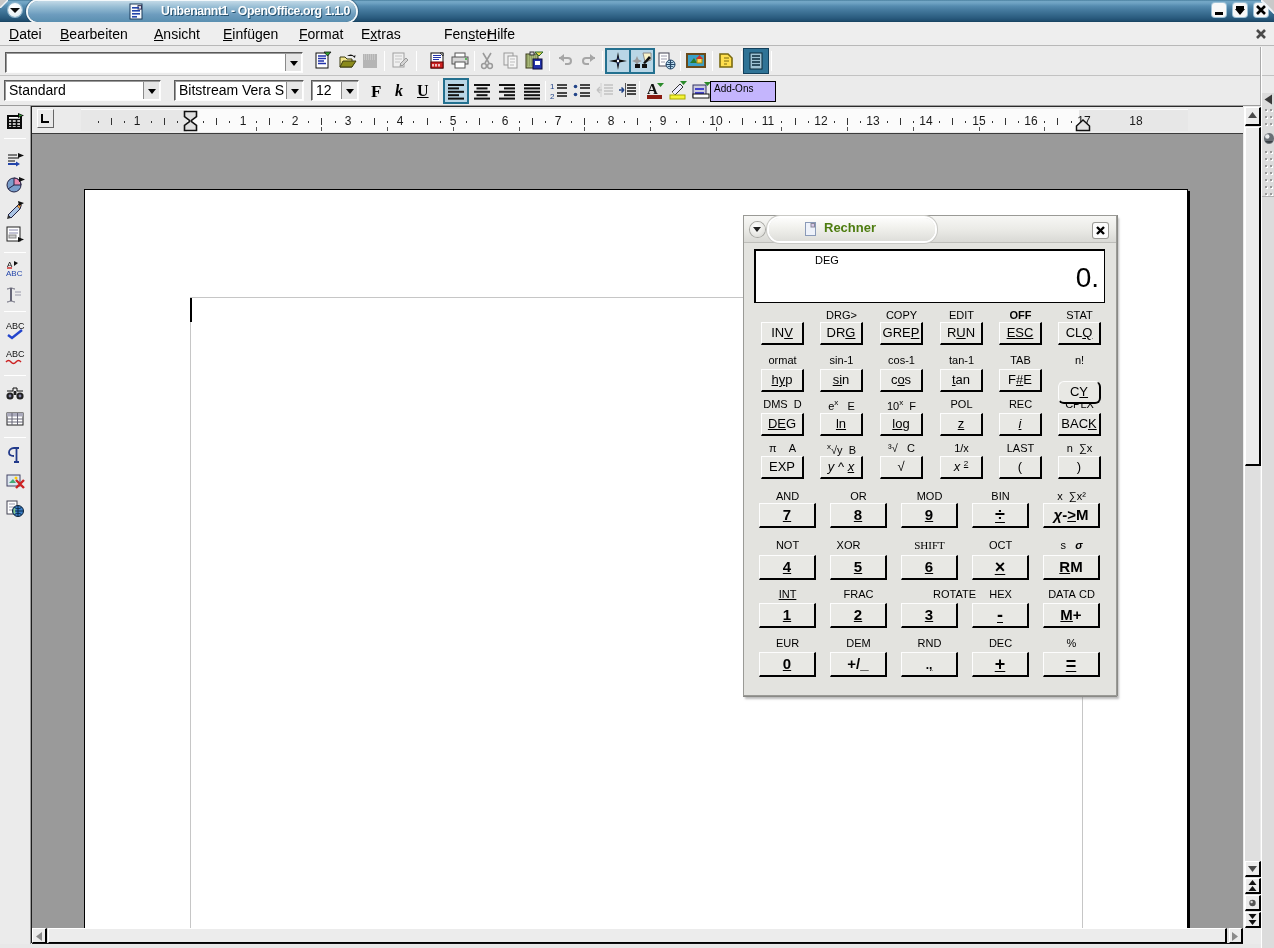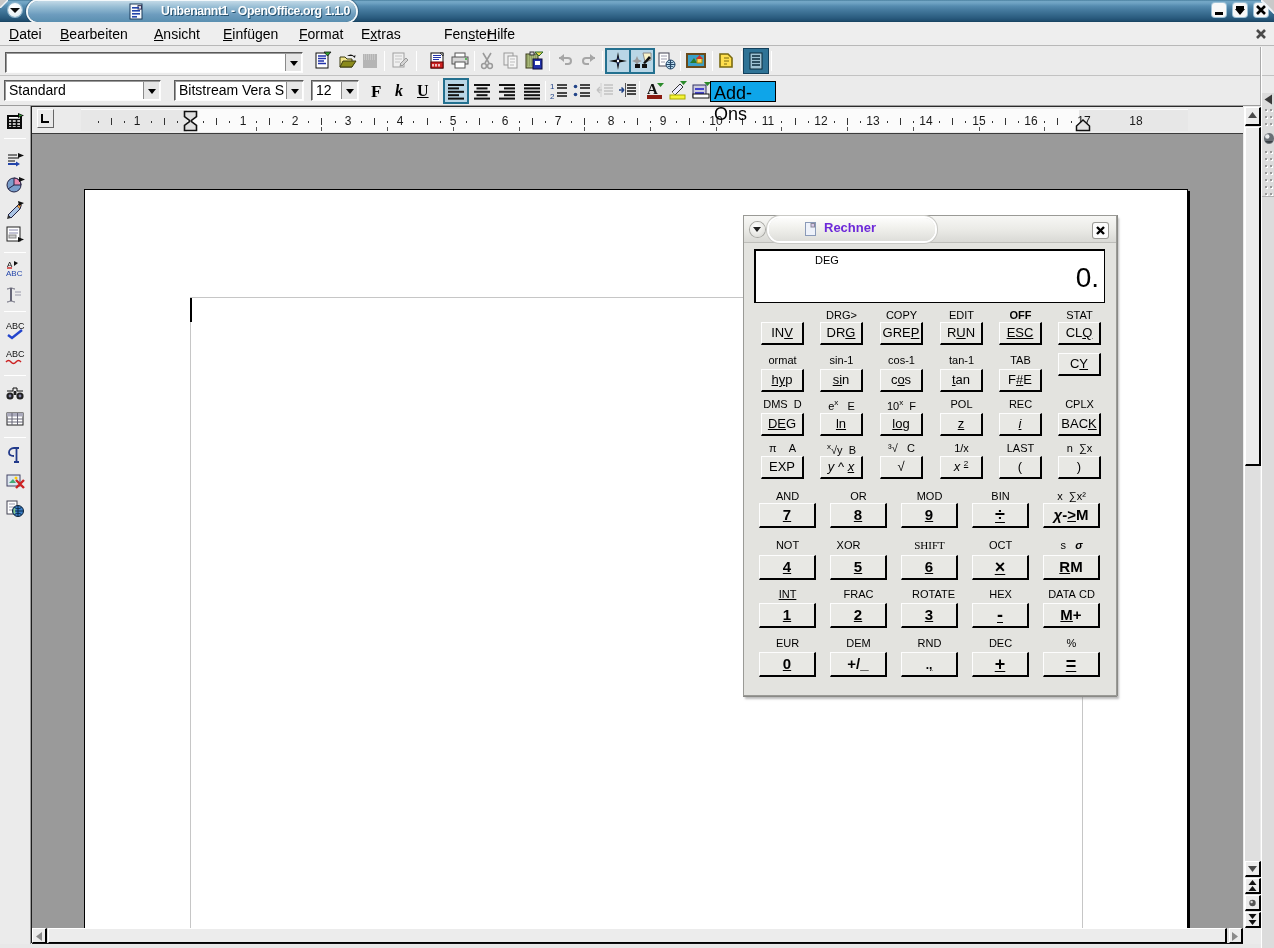--- a/index.html
+++ b/index.html
@@ -48,26 +48,26 @@
 #caret{position:absolute;left:158px;top:164px;width:2px;height:24px;background:#000;}
 
 #vsb{left:1244px;top:107px;width:16px;height:821px;background:#dfdfdf;border-left:1px solid #fff;}
 .sbtn{position:absolute;left:0px;width:16px;background:#ececec;border-top:1px solid #fff;border-left:1px solid #fff;border-right:2px solid #000;border-bottom:2px solid #000;}
 #hsb{left:32px;top:928px;width:1211px;height:15px;background:#dfdfdf;}
 #hline{left:32px;top:943px;width:1211px;height:1px;background:#111;}
 #bstrip{left:0px;top:944px;width:1274px;height:4px;background:#e8e8e8;}
 
 #rstrip{left:1261px;top:93px;width:13px;height:855px;background:#dcdcdc;border-left:1px solid #fff;}
 
-#tip{left:710px;top:81px;width:66px;height:21px;background:#0ea5e9;border:1px solid #000;font-size:18px;color:#000;padding-left:3px;padding-top:1px;z-index:60;}
+#tip{left:710px;top:81px;width:66px;height:21px;background:#c4b5fd;border:1px solid #000;font-size:10px;color:#000;padding-left:3px;padding-top:1px;z-index:60;}
 
 #calc{left:743px;top:215px;width:374px;height:481px;background:#e3e3df;border:1px solid #9a9a96;box-shadow:1px 0 0 #8a8a86,0 1px 0 #8a8a86, 2px 3px 2px rgba(120,120,120,.5);z-index:50;}
 #ctitle{position:absolute;left:0;top:0;width:372px;height:27px;background:linear-gradient(180deg,#f7f7f5 0%,#ebebe7 50%,#d9d9d5 100%);border-bottom:1px solid #bdbdb9;}
 #ctab{position:absolute;left:25px;top:2px;width:166px;height:23px;border-radius:11px;background:linear-gradient(180deg,#fdfdfc 0%,#f0f0ec 45%,#dededa 100%);box-shadow:0 0 0 2px #fff,0 0 0 3px #c9c9c5;}
-#ctxt{position:absolute;left:55px;top:4px;font-size:13px;font-weight:bold;color:#6d28d9;}
+#ctxt{position:absolute;left:55px;top:4px;font-size:13px;font-weight:bold;color:#4d7c0f;}
 #cdisp{position:absolute;left:10px;top:33px;width:351px;height:54px;background:#fff;border:2px solid #000;border-right-width:1px;border-bottom-width:1px;}
 .clab{position:absolute;font-size:11px;color:#000;text-align:center;white-space:nowrap;}
 .cbut{position:absolute;background:#e8e8e4;border-top:1px solid #fdfdfd;border-left:1px solid #fdfdfd;border-right:2px solid #000;border-bottom:2px solid #000;text-align:center;color:#000;white-space:nowrap;}
 .sci{width:43px;height:23px;font-size:13px;padding-top:2px;}
 .num{width:57px;height:25px;font-size:15px;font-weight:bold;padding-top:2px;}
 .op{font-size:18px;line-height:19px;display:inline-block;}
 sup{font-size:8px;}
 </style></head><body>
 <div id="scr">
 <div id="titlebar" class="abs"></div>
@@ -611,40 +611,40 @@
       <div class="clab" style="left:157px;top:274px;width:57px;">MOD</div>
       <div class="clab" style="left:228px;top:274px;width:57px;">BIN</div>
       <div class="clab" style="left:299px;top:274px;width:57px;">x&nbsp;&nbsp;∑x²</div>
       <div class="clab" style="left:15px;top:323px;width:57px;">NOT</div>
       <div class="clab" style="left:76px;top:323px;width:57px;">XOR</div>
       <div class="clab" style="left:157px;top:323px;width:57px;font-family:Liberation Serif, serif;">SHIFT</div>
       <div class="clab" style="left:228px;top:323px;width:57px;">OCT</div>
       <div class="clab" style="left:299px;top:323px;width:57px;">s&nbsp;&nbsp;&nbsp;<b><i>σ</i></b></div>
       <div class="clab" style="left:15px;top:372px;width:57px;text-decoration:underline;">INT</div>
       <div class="clab" style="left:86px;top:372px;width:57px;">FRAC</div>
-      <div class="clab" style="left:161px;top:372px;width:57px;">ROTATE</div>
+      <div class="clab" style="left:175px;top:372px;width:57px;text-align:right;">ROTATE</div>
       <div class="clab" style="left:228px;top:372px;width:57px;">HEX</div>
       <div class="clab" style="left:299px;top:372px;width:57px;">DATA&nbsp;CD</div>
       <div class="clab" style="left:15px;top:421px;width:57px;">EUR</div>
       <div class="clab" style="left:86px;top:421px;width:57px;">DEM</div>
       <div class="clab" style="left:157px;top:421px;width:57px;">RND</div>
       <div class="clab" style="left:228px;top:421px;width:57px;">DEC</div>
       <div class="clab" style="left:299px;top:421px;width:57px;">%</div>
       <div class="cbut sci" style="left:17px;top:106px;">IN<u>V</u></div>
       <div class="cbut sci" style="left:76px;top:106px;">DR<u>G</u></div>
       <div class="cbut sci" style="left:136px;top:106px;">GRE<u>P</u></div>
       <div class="cbut sci" style="left:196px;top:106px;">R<u>U</u>N</div>
       <div class="cbut sci" style="left:255px;top:106px;"><u>ESC</u></div>
       <div class="cbut sci" style="left:314px;top:106px;">CL<u>Q</u></div>
       <div class="cbut sci" style="left:17px;top:153px;"><u>hy</u>p</div>
       <div class="cbut sci" style="left:76px;top:153px;"><u>si</u>n</div>
       <div class="cbut sci" style="left:136px;top:153px;">c<u>o</u>s</div>
       <div class="cbut sci" style="left:196px;top:153px;"><u>t</u>an</div>
       <div class="cbut sci" style="left:255px;top:153px;">F<u>#</u>E</div>
-      <div class="cbut sci" style="left:314px;top:137px;">C<u>Y</u></div>
+      <div class="cbut sci" style="left:314px;top:165px;border-radius:6px;">C<u>Y</u></div>
       <div class="cbut sci" style="left:17px;top:197px;"><u>DE</u>G</div>
       <div class="cbut sci" style="left:76px;top:197px;"><u>ln</u></div>
       <div class="cbut sci" style="left:136px;top:197px;"><u>lo</u>g</div>
       <div class="cbut sci" style="left:196px;top:197px;"><u>z</u></div>
       <div class="cbut sci" style="left:255px;top:197px;"><i><u>i</u></i></div>
       <div class="cbut sci" style="left:314px;top:197px;">BAC<u>K</u></div>
       <div class="cbut sci" style="left:17px;top:240px;">EXP</div>
       <div class="cbut sci" style="left:76px;top:240px;"><i>y</i> ^ <i><u>x</u></i></div>
       <div class="cbut sci" style="left:136px;top:240px;">√</div>
       <div class="cbut sci" style="left:196px;top:240px;"><i>x</i> <sup><u>2</u></sup></div>

